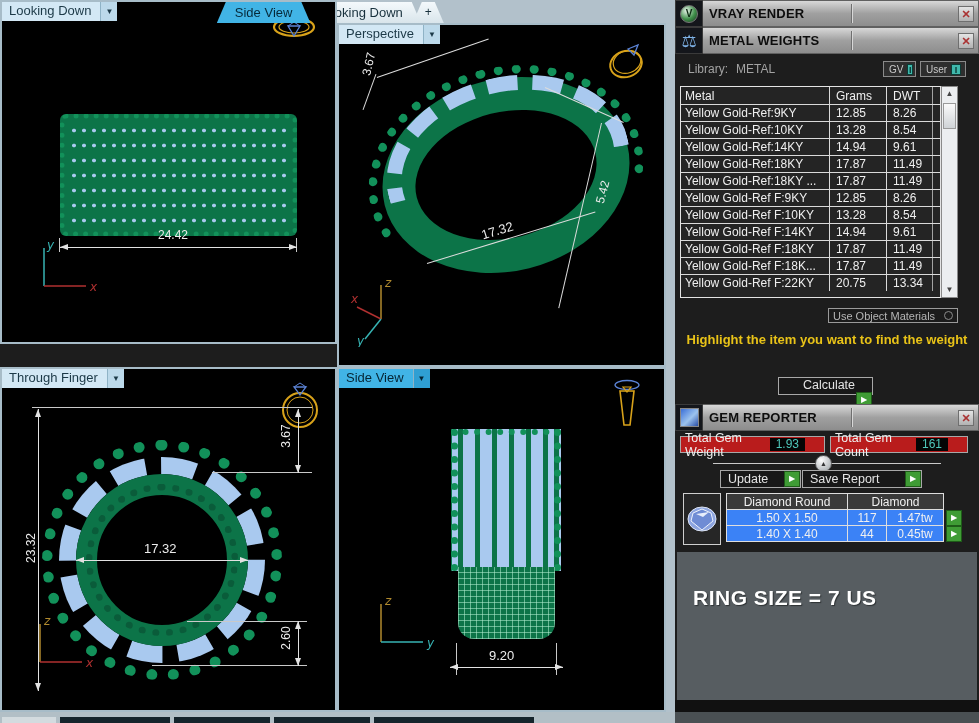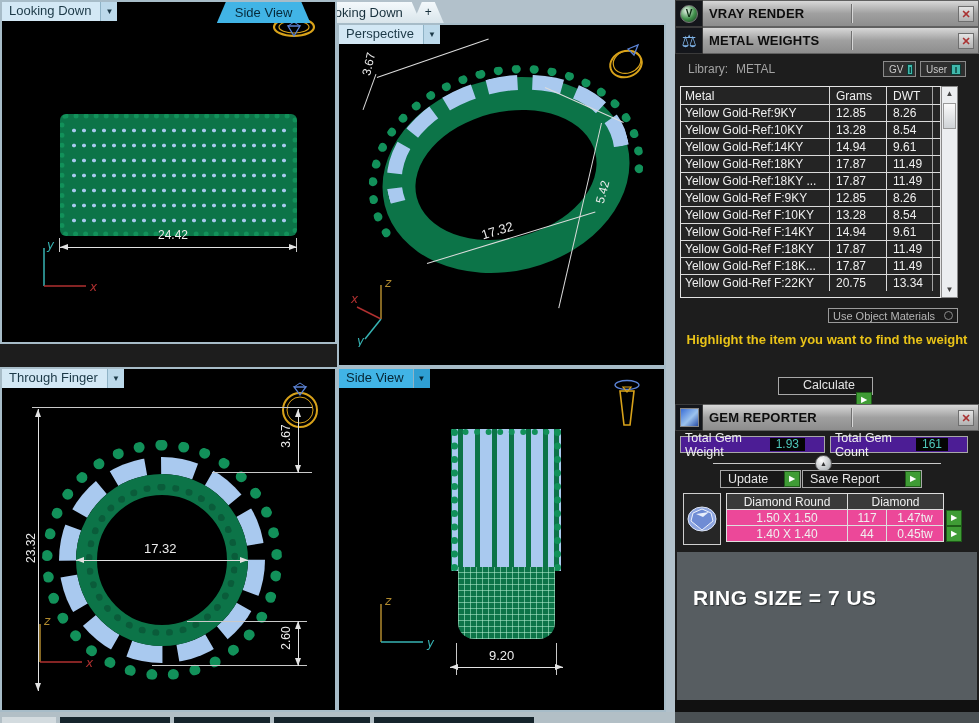--- a/index.html
+++ b/index.html
@@ -99,33 +99,33 @@
   #use-obj .circ { margin-left:auto; width:9px; height:9px; border:1px solid #8a8a8a; border-radius:50%; }
 
   #hint { position:absolute; left:0; top:331px; width:304px; text-align:center; color:#e9c318; font-weight:bold; font-size:13px; line-height:17px; }
 
   .cmdbtn { position:absolute; height:18px; border:1px solid #a8a8a8; background:#181818; color:#e4e4e4; font-size:12.5px; display:flex; align-items:center; padding:0 0 0 7px; }
   .cmdbtn .go { width:16px; height:16px; margin-left:auto; background:#3f9c35; border:1px solid #1e5c18; color:#fff; font-size:8px; line-height:14px; text-align:center; }
   #btn-calc { left:103px; top:377px; width:95px;flex-direction:column; }
   #btn-update { left:45px; top:470px; width:81px; }
   #btn-save { left:127px; top:470px; width:120px; }
 
-  .total-box { position:absolute; top:436px; height:17px; border:1px solid #a8a8a8; background:#4c1d95; display:flex; align-items:center; font-size:12.5px; color:#f0f0f0; padding:0 19px 0 4px; }
+  .total-box { position:absolute; top:436px; height:17px; border:1px solid #a8a8a8; background:#b91c1c; display:flex; align-items:center; font-size:12.5px; color:#f0f0f0; padding:0 19px 0 4px; }
   .total-box .tv { color:#4ec7bb; background:#050505; font-size:12px; padding:0 6px; line-height:13px; }
   #total-weight { left:5px; width:145px; }
   #total-count { left:155px; width:138px; }
 
   #gem-slider-line { position:absolute; left:38px; top:463px; width:228px; height:1px; background:#c9c9c9; }
   #gem-slider-handle { position:absolute; left:140px; top:455px; width:17px; height:17px; border-radius:50%; background:radial-gradient(circle at 35% 30%, #fdfdfd, #9aa0a4); border:1px solid #5e5e5e; color:#333; font-size:7px; text-align:center; line-height:16px; }
 
   #gem-table { position:absolute; left:8px; top:493px; display:flex; }
   #gem-prev { width:38px; height:52px; border:1px solid #cfcfcf; background:#262626; display:flex; align-items:center; justify-content:center; margin-right:5px; }
   .ghead, .grow { display:flex; height:17px; font-size:12px; color:#f0f0f0; }
   .grow { margin-top:-1px; }
-  .gc { border:1px solid #dedede; background:#ec4899; display:flex; align-items:center; justify-content:center; }
+  .gc { border:1px solid #dedede; background:#3b82f6; display:flex; align-items:center; justify-content:center; }
   .ghead .gc { background:#3a3a3a; }
   .gc-size { width:122px; }
   .gc-rest { width:97px; margin-left:-1px; }
   .gc-count { width:40px; margin-left:-1px; }
   .gc-wt { width:58px; margin-left:-1px; }
   .gbtn { width:16px; height:16px; margin-left:2px; background:#3f9c35; border:1px solid #1e5c18; color:#fff; font-size:8px; line-height:14px; text-align:center; align-self:center; }
 
   #gray-area { position:absolute; left:2px; top:552px; width:300px; height:148px; background:#575d61; }
   #ring-size { position:absolute; left:16px; top:34px; color:#ffffff; font-weight:bold; font-size:21px; letter-spacing:.5px; text-shadow:1px 1px 1px #2e3234;text-align:center; }
   #rp-bottom-dark { position:absolute; left:0; top:700px; width:304px; height:12px; background:#111; }

